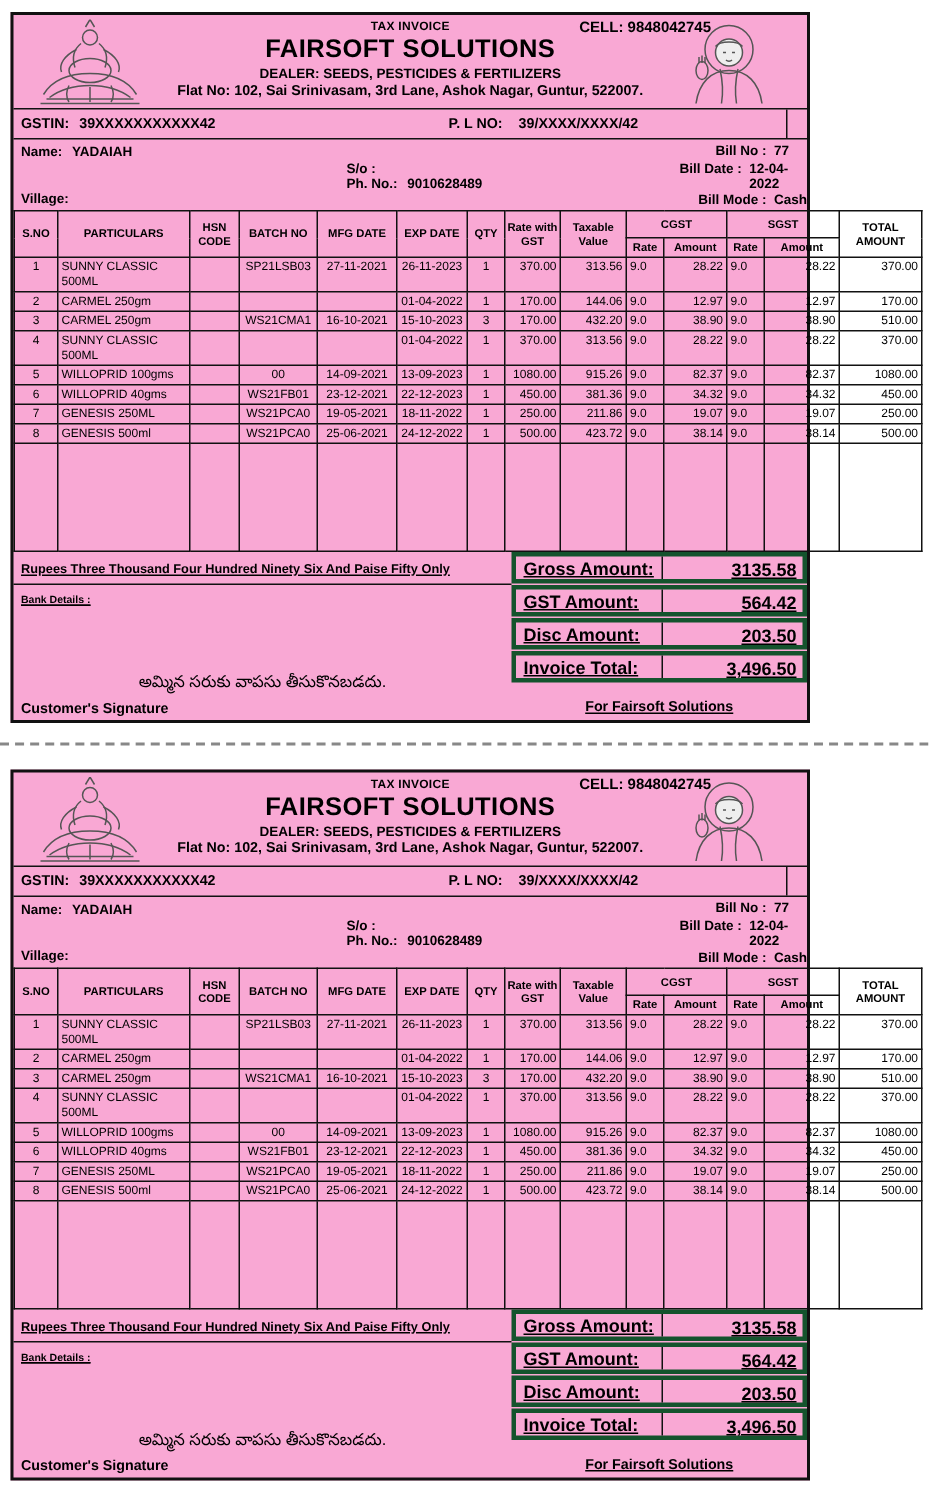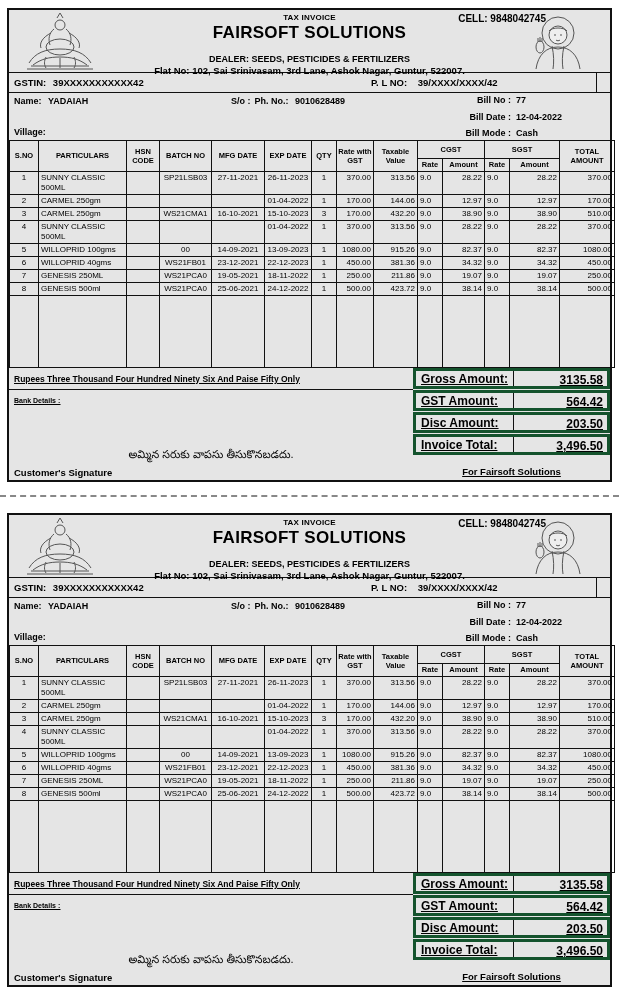--- a/index.html
+++ b/index.html
@@ -6,53 +6,53 @@
   html, body { background: #ffffff; }
   body {
     width: 619px;
     font-family: "Liberation Sans", sans-serif;
     color: #000;
     -webkit-font-smoothing: antialiased;
   }
   .page { width: 619px; padding: 8px 7px 10px 7px; background: #fff; }
 
   .invoice {
-    width: 605px;
+    width: 533px;
     border: 2px solid #111;
-    background: #e5e5e5;
+    background: #f9a8d4;
     position: relative;
   }
 
   
   .inv-header { position: relative; height: 62px; }
   .head-center { text-align: center; padding-top: 3px; }
   .tax-invoice-label { font-size: 8px; font-weight: bold; letter-spacing: .2px; }
   .company-name { font-size: 17px; font-weight: bold; letter-spacing: .3px; margin-top: 1px; }
-  .dealer-line { font-size: 9px; font-weight: bold; margin-top: 11px; }
+  .dealer-line { font-size: 9px; font-weight: bold; margin-top: 1px; }
   .address-line { font-size: 9.5px; font-weight: bold; margin-top: 1px; }
   .cell-number { position: absolute; top: 3px; right: 64px; font-size: 10px; font-weight: bold; text-align: center; }
   .logo { position: absolute; top: 3px; }
   .logo.left { left: 12px; }
   .logo.right { right: 14px; }
 
   
   .gstin-row {
     display: flex; align-items: center; height: 21px;
     border-top: 1px solid #111; border-bottom: 1px solid #111;
     font-size: 9.5px; font-weight: bold;
   }
   .gstin-cell { flex: 1; padding-left: 5px; }
   .plno-cell { width: 225px; }
   .plno-cell .lbl { margin-right: 8px; }
   .gstin-end-cell { width: 14px; align-self: stretch; border-left: 1px solid #111; }
 
   
   .cust-box { display: flex; height: 47px; font-size: 9px; font-weight: bold; }
   .cust-col1 { width: 222px; padding: 3px 0 3px 5px; display: flex; flex-direction: column; justify-content: space-between; }
-  .cust-col2 { width: 180px; padding: 3px 0; display: flex; flex-direction: row; justify-content: flex-start; }
+  .cust-col2 { width: 180px; padding: 3px 0; display: flex; flex-direction: column; justify-content: center; }
   .cust-col3 { flex: 1; padding: 2px 0; display: flex; flex-direction: column; justify-content: space-between; }
   .bill-line { display: flex; }
   .bill-label { width: 100px; text-align: right; }
   .bill-value { margin-left: 5px; }
   .kv .v { margin-left: 4px; }
 
   
   table.items { width: 100%; border-collapse: collapse; table-layout: fixed; }
   table.items th, table.items td {
     border: 1px solid #111;

